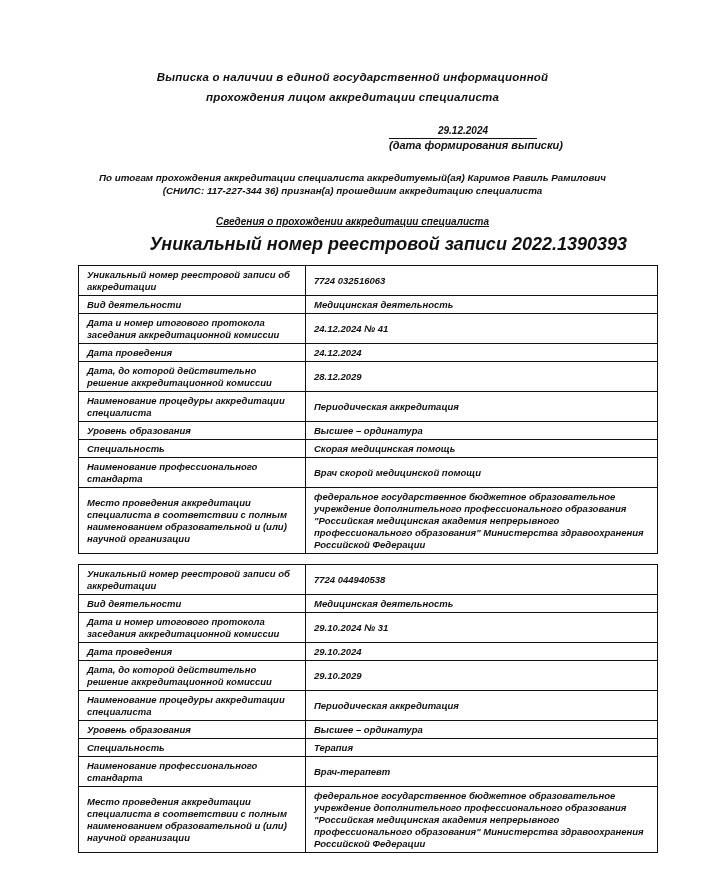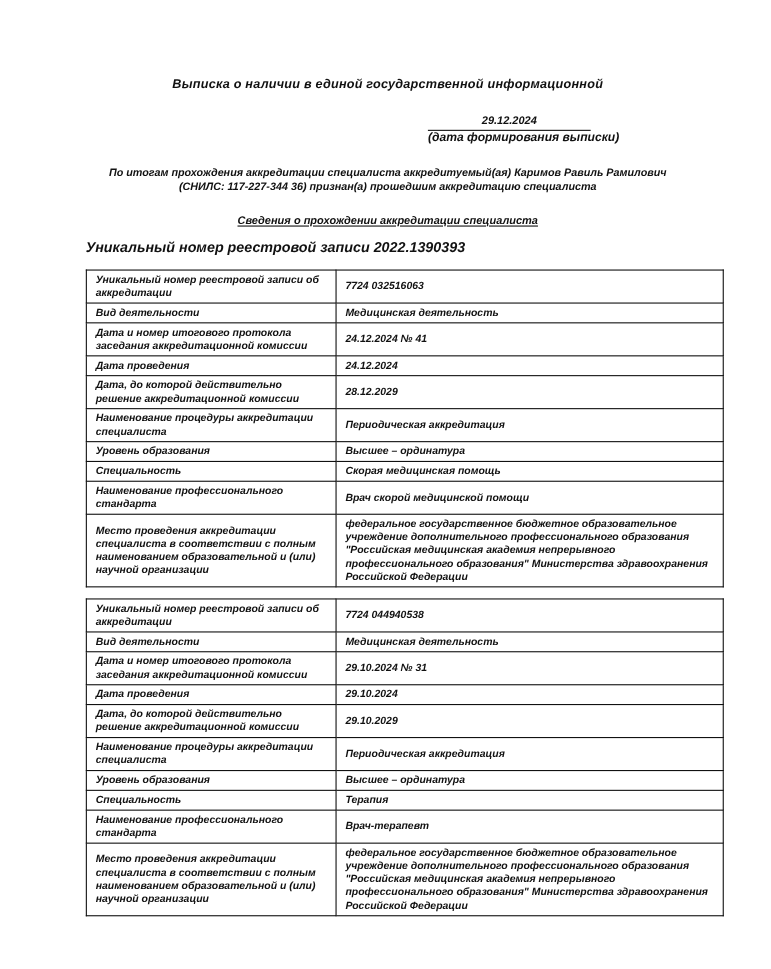--- a/index.html
+++ b/index.html
@@ -51,22 +51,22 @@
   }
   .section-heading {
     margin-top: 18px;
     text-align: center;
     font-size: 10px;
     line-height: 13px;
     text-decoration: underline;
   }
   .record-heading {
     margin-top: 8px;
-    text-align: left;
-    font-size: 13px;
+    text-align: right;
+    font-size: 18px;
     line-height: 17px;
   }
   table.acc-table {
     width: 549px;
     border-collapse: collapse;
     table-layout: fixed;
   }
   table.acc-table.first { margin-top: 12px; }
   table.acc-table.second { margin-top: 10px; }
   table.acc-table td {
@@ -80,20 +80,21 @@
   td.cell-label { width: 212px; }
   td.cell-value { width: 337px; padding-left: 10px; }
 </style>
 </head>
 <body>
 
 <div class="page">
 
   <div class="doc-title">
     <div>Выписка о наличии в единой государственной информационной</div>
+    <div>прохождения лицом аккредитации специалиста</div>
   </div>
 
   <div class="date-block">
     <div class="date-value">29.12.2024</div>
     <div class="date-caption">(дата формирования выписки)</div>
   </div>
 
   <div class="intro">По итогам прохождения аккредитации специалиста аккредитуемый(ая) Каримов Равиль Рамилович (СНИЛС: 117-227-344 36) признан(а) прошедшим аккредитацию специалиста</div>
 
   <div class="section-heading">Сведения о прохождении аккредитации специалиста</div>

